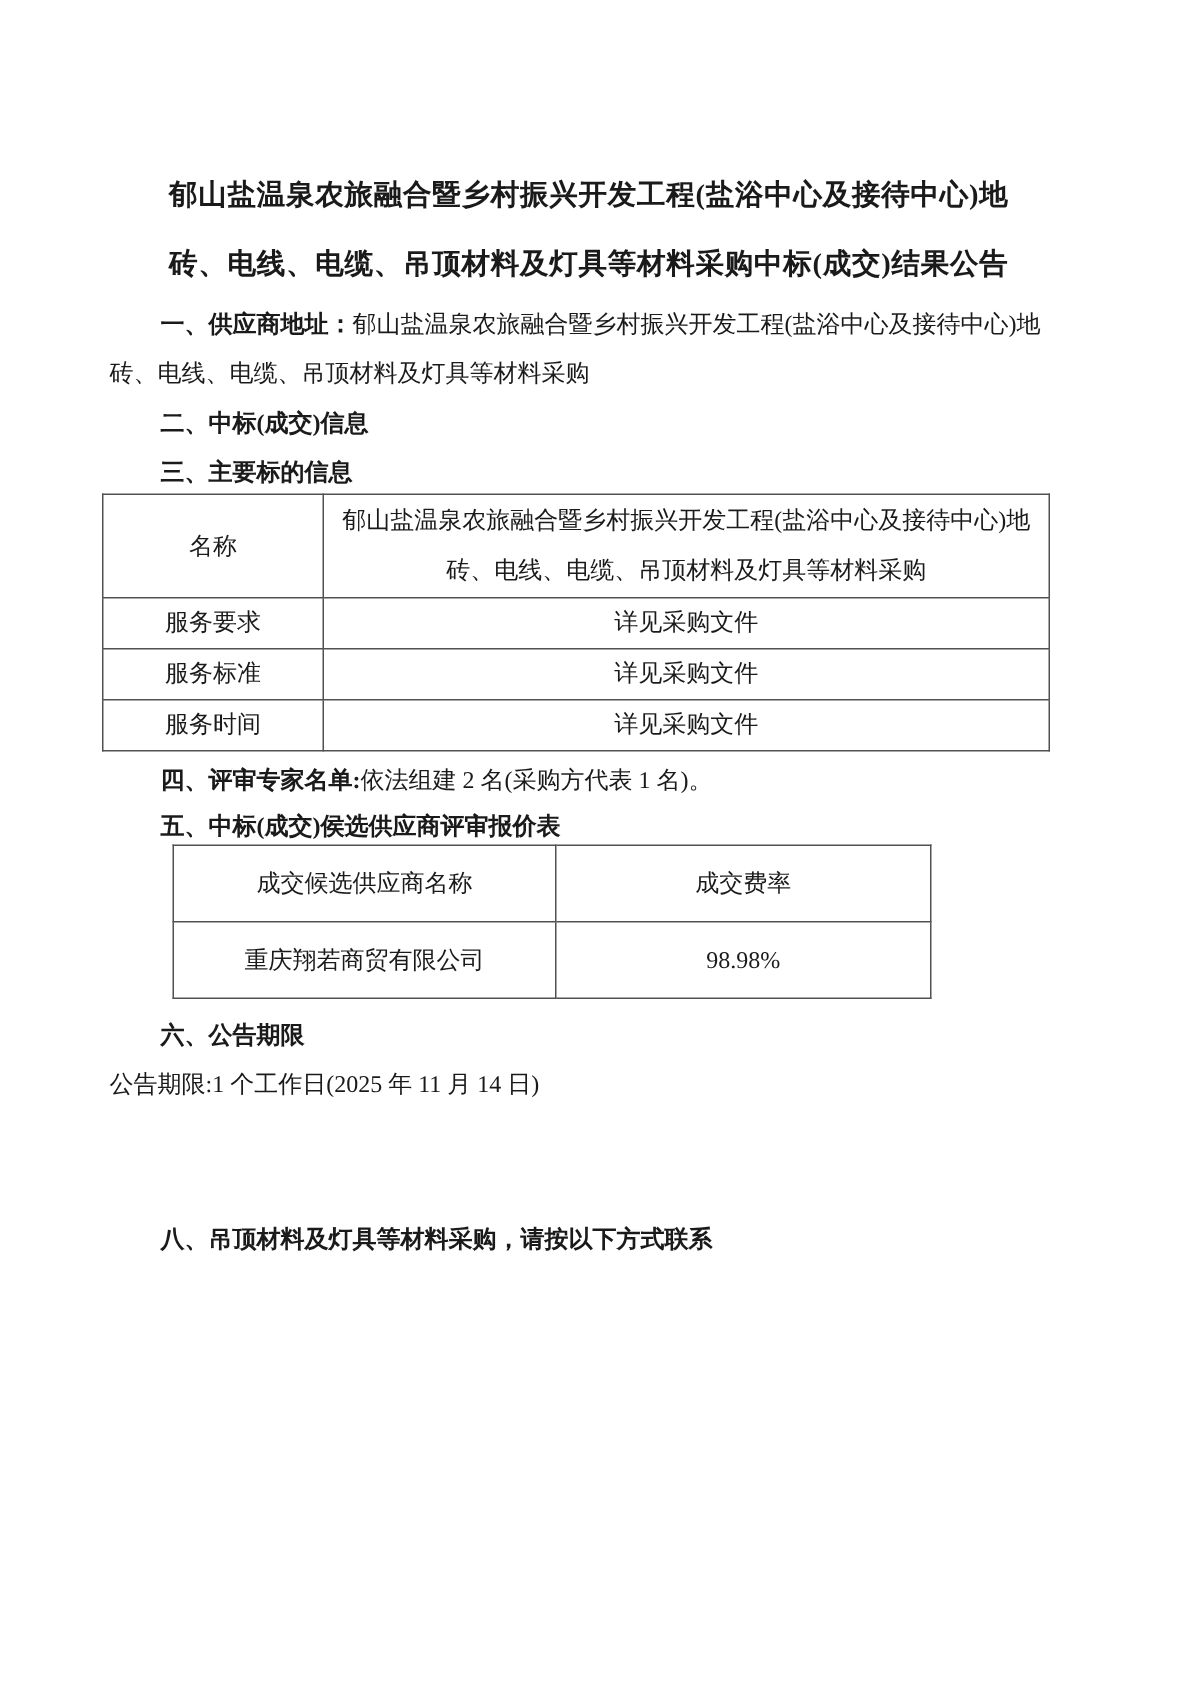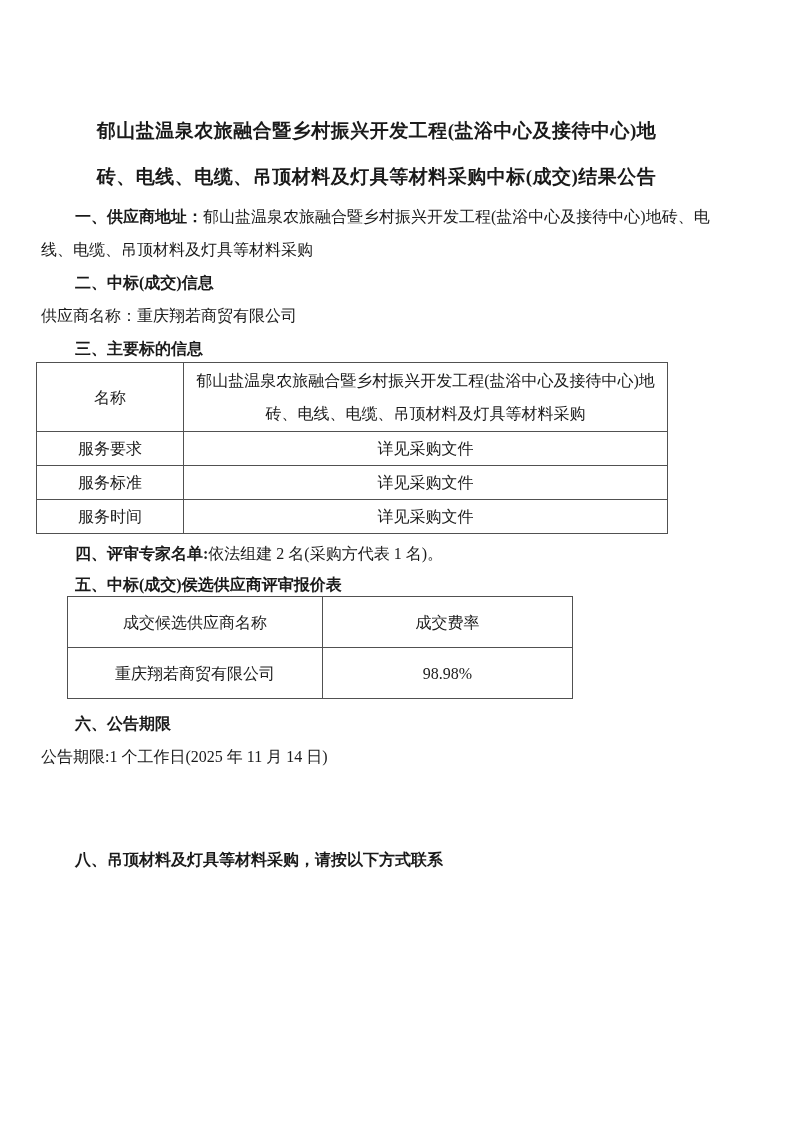--- a/index.html
+++ b/index.html
@@ -5,21 +5,21 @@
   html, body { margin: 0; padding: 0; background: #ffffff; }
   .page {
     position: relative;
     width: 793px;
     height: 1122px;
     background: #ffffff;
     font-family: "Liberation Serif", "DejaVu Serif", serif;
     color: #1a1a1a;
     overflow: hidden;
     box-sizing: border-box;
-    padding: 108px 81px 0 41px;
+    padding: 108px 81px 0 73px;
   }
   .title {
     margin: 0;
     font-size: 19px;
     font-weight: bold;
     text-align: center;
     line-height: 46px;
     letter-spacing: 0.5px;
   }
   .title .tline { display: block; }
@@ -41,21 +41,21 @@
     text-align: center;
     vertical-align: middle;
     padding: 0 6px;
     line-height: 33px;
     overflow: hidden;
   }
   .t1 { width: 632px; margin-left: -5px; margin-top: -3px; }
   .t1 .col-label { width: 134px; }
   .t1 .row-name td { height: 68px; }
   .t1 .row-std td { height: 33px; }
-  .t2 { width: 506px; margin-left: 26px; margin-top: -4px; border-radius: 28px; }
+  .t2 { width: 506px; margin-left: 42px; margin-top: -4px; border-radius: 28px; }
   .t2 .col-name { width: 242px; }
   .t2 td { height: 50px; }
   .mt-s4 { margin-top: 4px; }
   .mt-s6 { margin-top: 8px; }
   .mt-s7 { margin-top: -8px; }
   .mt-s8 { margin-top: 70px; }
 </style>
 </head>
 <body>
 
@@ -63,21 +63,20 @@
 
   <h1 class="title">
     <span class="tline">郁山盐温泉农旅融合暨乡村振兴开发工程(盐浴中心及接待中心)地</span>
     <span class="tline">砖、电线、电缆、吊顶材料及灯具等材料采购中标(成交)结果公告</span>
   </h1>
 
   <p class="p hang"><span class="lbl-b">一、供应商地址：</span><span class="plain">郁山盐温泉农旅融合暨乡村振兴开发工程(盐浴中心及接待中心)地砖、电线、电缆、吊顶材料及灯具等材料采购</span></p>
 
   <p class="p head">二、中标(成交)信息</p>
 
-  <p class="p"><span>供应商名称：</span><span>重庆翔若商贸有限公司</span></p>
 
 
 
   <p class="p head">三、主要标的信息</p>
 
   <table class="t1">
     <tbody>
         <tr class="row-name">
       <td class="col-label">名称</td>
       <td>郁山盐温泉农旅融合暨乡村振兴开发工程(盐浴中心及接待中心)地砖、电线、电缆、吊顶材料及灯具等材料采购</td>

